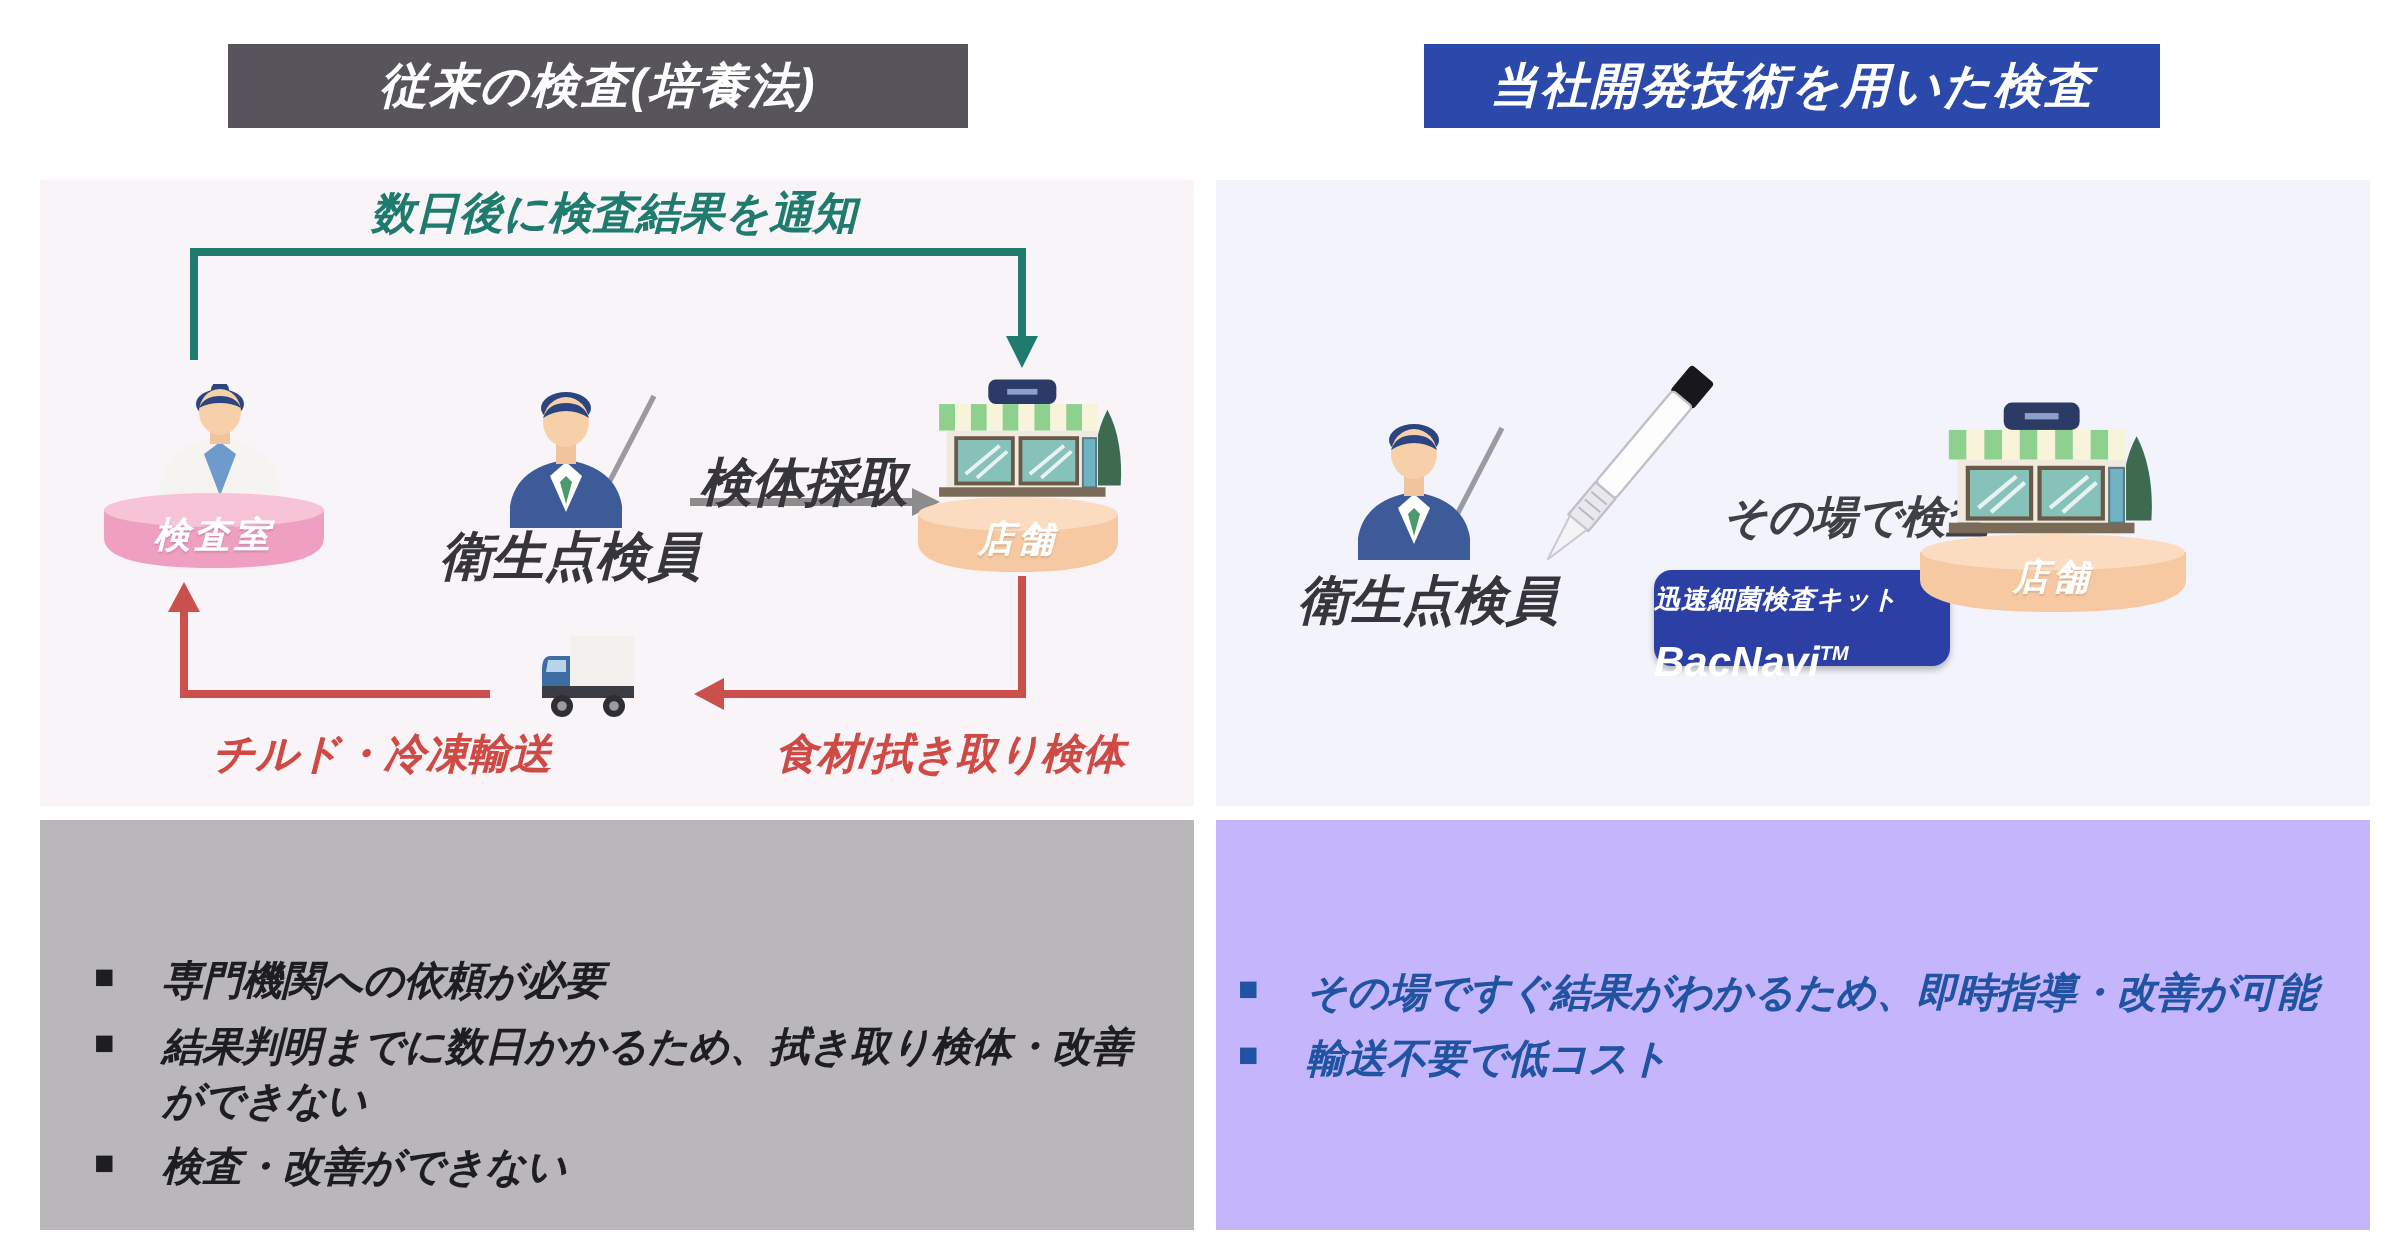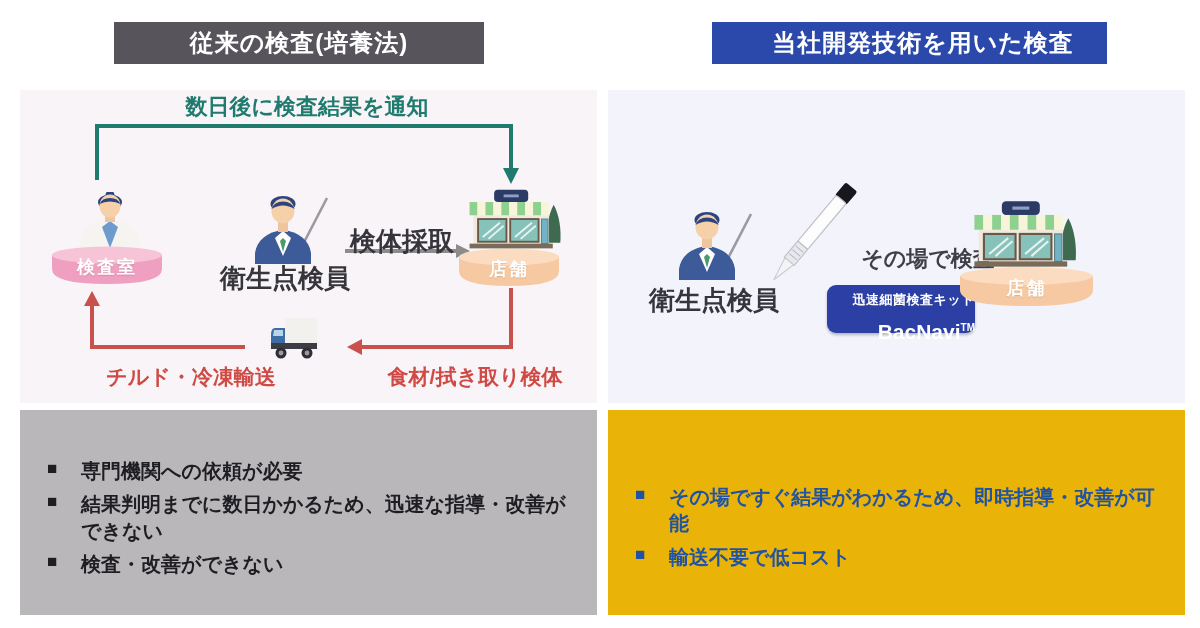--- a/index.html
+++ b/index.html
@@ -1,26 +1,27 @@
 <!DOCTYPE html>
 <html><head>
 <meta charset="utf-8">
 <style>
   html,body{margin:0;padding:0;background:#ffffff;}
   .canvas{
     position:relative;width:1200px;height:628px;background:#ffffff;overflow:hidden;
     font-family:"Liberation Sans","DejaVu Sans",sans-serif;
+    font-style:italic;
   }
   
   .hdr{
     position:absolute;top:22px;height:42px;display:flex;align-items:center;justify-content:center;
     color:#ffffff;font-size:24px;font-weight:bold;letter-spacing:1px;
   }
   .hdr-left{left:114px;width:370px;background:#57545c;}
-  .hdr-right{left:712px;width:368px;background:#2b49ab;padding-left:27px;}
+  .hdr-right{left:712px;width:368px;background:#2b49ab;}
   
   .panel{position:absolute;top:90px;width:577px;height:313px;}
   .panel-left{left:20px;background:#f8f4f7;}
   .panel-right{left:608px;background:#f2f3fb;}
   .panel .abs{position:absolute;}
   .arrows{position:absolute;left:0;top:0;width:577px;height:313px;}
   .lbl{position:absolute;text-align:center;font-weight:bold;white-space:nowrap;}
   .lbl-green{color:#1e7b6d;font-size:22px;}
   .lbl-red{color:#cf4a44;font-size:21px;}
   .lbl-dark{color:#35353b;font-size:26px;}
@@ -28,29 +29,29 @@
   .podium{position:absolute;}
   .podium svg{position:absolute;left:0;top:0;width:100%;height:100%;}
   .podium .pd-label{
     position:absolute;left:0;right:0;top:50%;transform:translateY(-44%);
     text-align:center;color:#ffffff;font-weight:bold;font-size:18px;letter-spacing:2px;
     text-shadow:0 1px 1px rgba(0,0,0,0.12);
   }
   
   .kit-badge{
     position:absolute;left:219px;top:195px;width:148px;height:48px;border-radius:9px;
-    background:#2b3fa4;color:#ffffff;text-align:right;box-shadow:0 2px 3px rgba(0,0,0,0.25);
+    background:#2b3fa4;color:#ffffff;text-align:left;box-shadow:0 2px 3px rgba(0,0,0,0.25);
   }
   .kit-l1{font-size:13px;font-weight:bold;margin-top:6px;letter-spacing:0.5px;}
   .kit-l2{font-size:21px;font-weight:bold;line-height:1;margin-top:12px;}
   .kit-l2 sup{font-size:10px;}
   
   .box{position:absolute;top:410px;width:577px;height:205px;box-sizing:border-box;}
-  .box-left{left:20px;background:#bab7ba;color:#1e1e22;padding:48px 16px 0 24px;}
-  .box-right{left:608px;background:#eab308;color:#2153a3;padding:74px 12px 0 24px;}
+  .box-left{left:20px;background:#bab7ba;color:#1e1e22;padding:68px 16px 0 24px;}
+  .box-right{left:608px;background:#c4b5fd;color:#2153a3;padding:74px 12px 0 8px;}
   .box ul{list-style:none;margin:0;padding:0;}
   .box li{
     position:relative;padding-left:37px;font-size:20px;font-weight:bold;line-height:1.32;
     margin-bottom:7px;
   }
   .box li::before{content:"■";position:absolute;left:3px;top:0;font-size:17px;}
 </style>
 </head>
 <body>
 
@@ -239,21 +240,21 @@
         <path d="M56 50 L74 35 M62 52 L78 38" stroke="#e8f2f0" stroke-width="2" fill="none"></path>
         <rect x="84" y="31" width="7" height="26" fill="#6fb3c4" stroke="#5a7a84" stroke-width="1"></rect>
         <rect x="8" y="57" width="88" height="5" fill="#7a6a58"></rect>
       </svg>
     </div>
   </div>
 
   <div class="box box-left">
     <ul>
       <li>専門機関への依頼が必要</li>
-      <li>結果判明までに数日かかるため、迅速な指導・改善ができない</li>
+      <li>結果判明までに数日かかるため、拭き取り検体・改善ができない</li>
       <li>検査・改善ができない</li>
     </ul>
   </div>
 
   <div class="box box-right">
     <ul>
       <li>その場ですぐ結果がわかるため、即時指導・改善が可能</li>
       <li>輸送不要で低コスト</li>
     </ul>
   </div>

